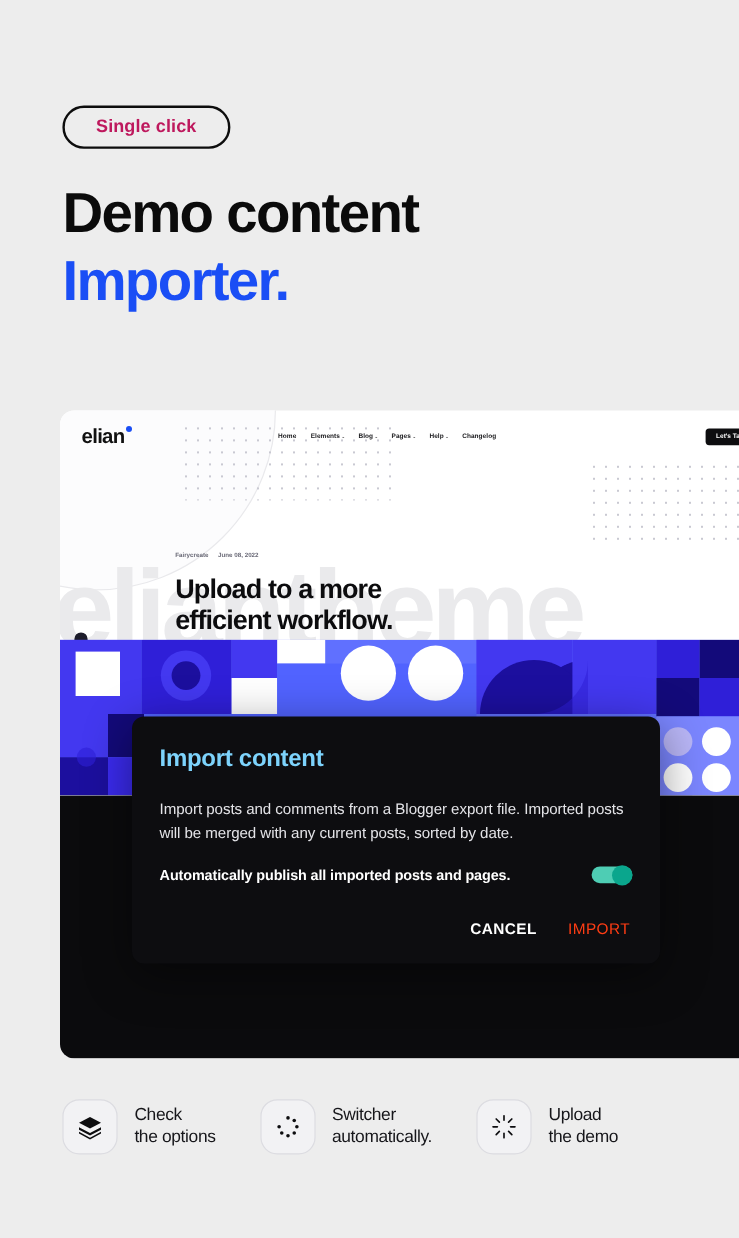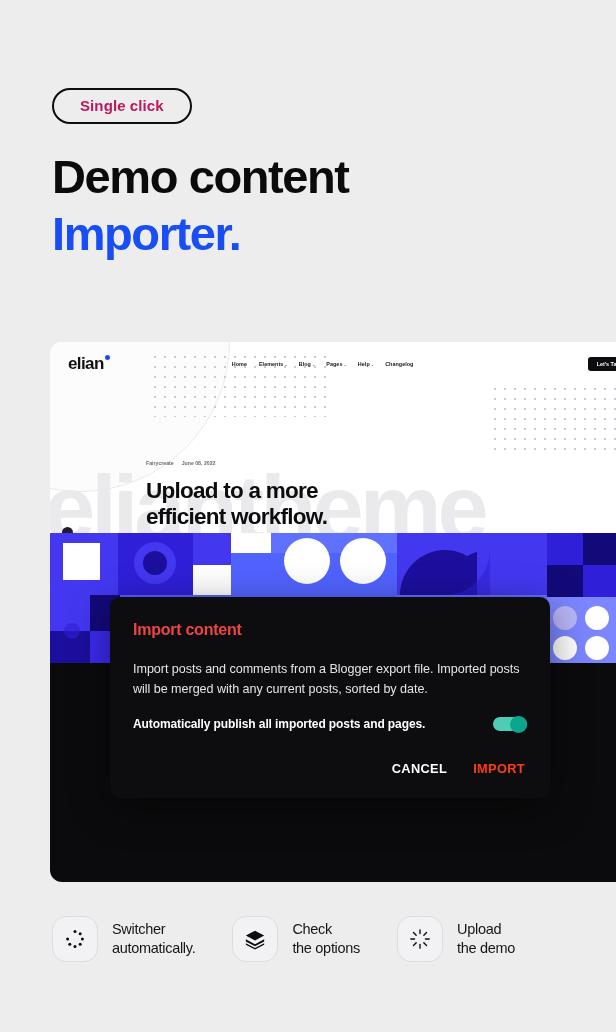--- a/index.html
+++ b/index.html
@@ -226,23 +226,23 @@
     position: absolute;
     left: 60px;
     top: 255px;
     width: 440px;
     background: #0d0d10;
     border-radius: 10px;
     padding: 24px 23px 22px;
     box-shadow: 0 10px 40px rgba(0,0,0,.45);
   }
   .dialog-title {
-    font-size: 16px;
-    font-weight: 700;
-    color: #ef4444;
+    font-size: 20px;
+    font-weight: 700;
+    color: #7dd3fc;
     letter-spacing: -0.25px;
   }
   .dialog-body {
     margin-top: 20px;
     font-size: 12.6px;
     line-height: 20px;
     color: #e4e4e8;
     letter-spacing: -0.05px;
   }
   .toggle-row {
@@ -281,21 +281,21 @@
     padding-right: 2px;
   }
   .btn-cancel {
     font-size: 12.8px;
     font-weight: 700;
     color: #ffffff;
     letter-spacing: 0.35px;
   }
   .btn-import {
     font-size: 12.8px;
-    font-weight: 700;
+    font-weight: 400;
     color: #ff3d14;
     letter-spacing: 0.35px;
   }
 
   
   .features {
     position: absolute;
     left: 52px;
     top: 916px;
     width: 530px;
@@ -425,48 +425,48 @@
     <div class="dialog-actions">
       <div class="btn-cancel">CANCEL</div>
       <div class="btn-import">IMPORT</div>
     </div>
   </div>
 </div>
 
 <div class="features">
 
   <div class="feature">
+    <div class="feature-icon filled">
+      <svg width="22" height="22" viewBox="0 0 24 24">
+        <path d="M12 3 L22 8.3 L12 13.6 L2 8.3 Z" fill="#0d0d0f"></path>
+        <path d="M2 12.4 L12 17.7 L22 12.4 L22 14.6 L12 19.9 L2 14.6 Z" fill="#0d0d0f"></path>
+        <path d="M2 16.6 L12 21.9 L22 16.6 L22 18.2 L12 23.5 L2 18.2 Z" fill="#0d0d0f"></path>
+      </svg>
+    </div>
+    <div class="feature-text">
+      <div>Check</div>
+      <div>the options</div>
+    </div>
+  </div>
+
+  <div class="feature">
     <div class="feature-icon">
       <svg width="22" height="22" viewBox="0 0 22 22">
         <circle cx="11" cy="3.6" r="1.5" fill="#0d0d0f"></circle>
         <circle cx="16.2" cy="5.8" r="1.5" fill="#0d0d0f"></circle>
         <circle cx="18.4" cy="11" r="1.5" fill="#0d0d0f"></circle>
         <circle cx="16.2" cy="16.2" r="1.5" fill="#0d0d0f"></circle>
         <circle cx="11" cy="18.4" r="1.5" fill="#0d0d0f"></circle>
         <circle cx="5.8" cy="16.2" r="1.5" fill="#0d0d0f"></circle>
         <circle cx="3.6" cy="11" r="1.5" fill="#0d0d0f"></circle>
       </svg>
     </div>
     <div class="feature-text">
       <div>Switcher</div>
       <div>automatically.</div>
-    </div>
-  </div>
-
-  <div class="feature">
-    <div class="feature-icon filled">
-      <svg width="22" height="22" viewBox="0 0 24 24">
-        <path d="M12 3 L22 8.3 L12 13.6 L2 8.3 Z" fill="#0d0d0f"></path>
-        <path d="M2 12.4 L12 17.7 L22 12.4 L22 14.6 L12 19.9 L2 14.6 Z" fill="#0d0d0f"></path>
-        <path d="M2 16.6 L12 21.9 L22 16.6 L22 18.2 L12 23.5 L2 18.2 Z" fill="#0d0d0f"></path>
-      </svg>
-    </div>
-    <div class="feature-text">
-      <div>Check</div>
-      <div>the options</div>
     </div>
   </div>
 
   <div class="feature">
     <div class="feature-icon">
       <svg width="22" height="22" viewBox="0 0 24 24">
         <g stroke="#0d0d0f" stroke-width="1.5" stroke-linecap="round">
           <line x1="12" y1="2" x2="12" y2="6"></line>
           <line x1="19.1" y1="4.9" x2="16.2" y2="7.8"></line>
           <line x1="22" y1="12" x2="18" y2="12"></line>

